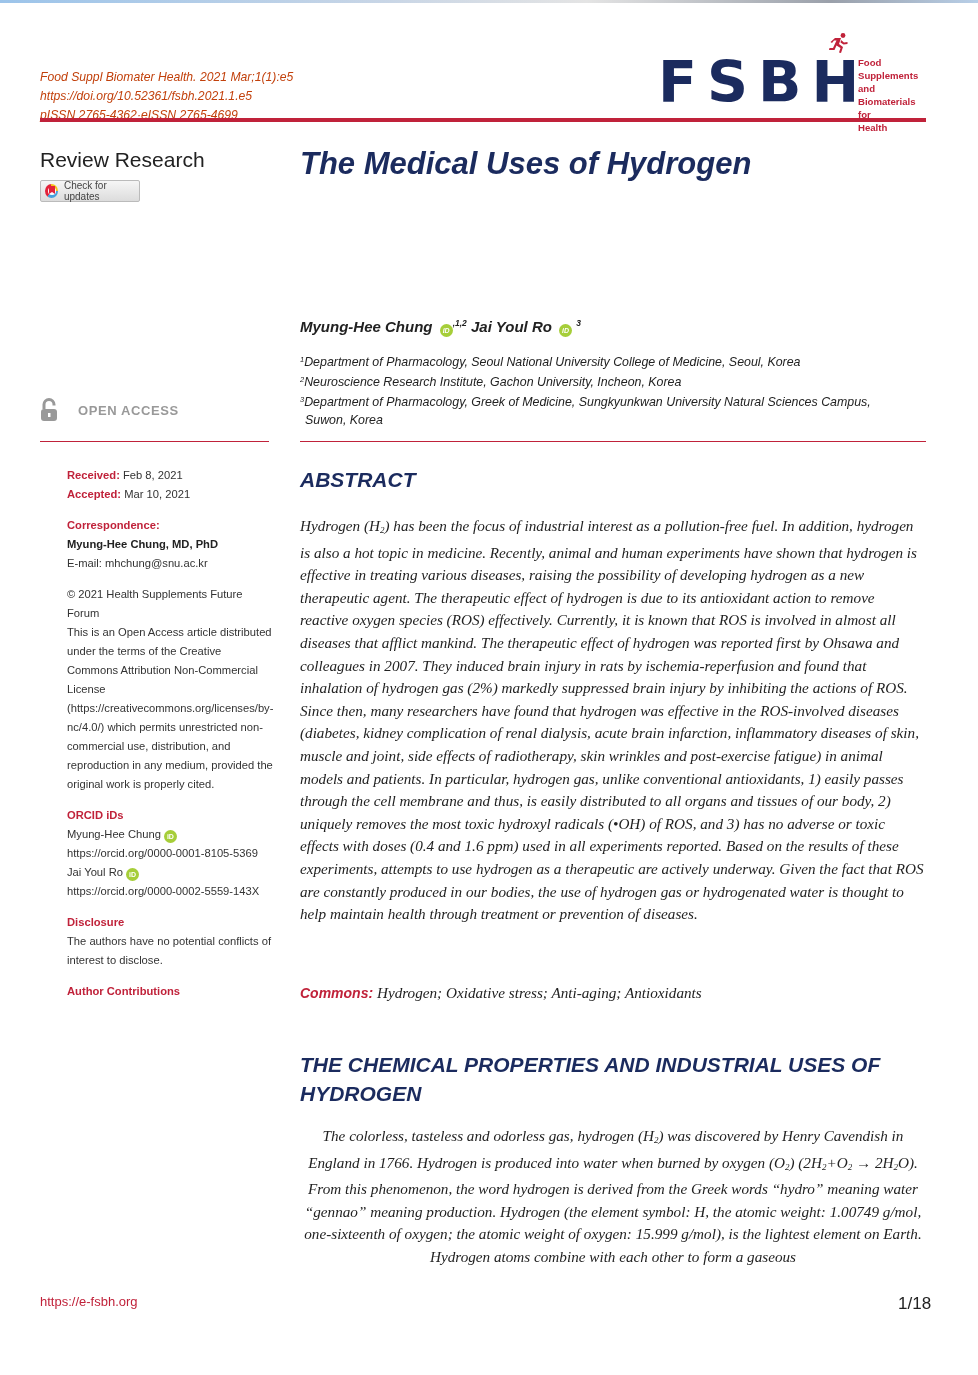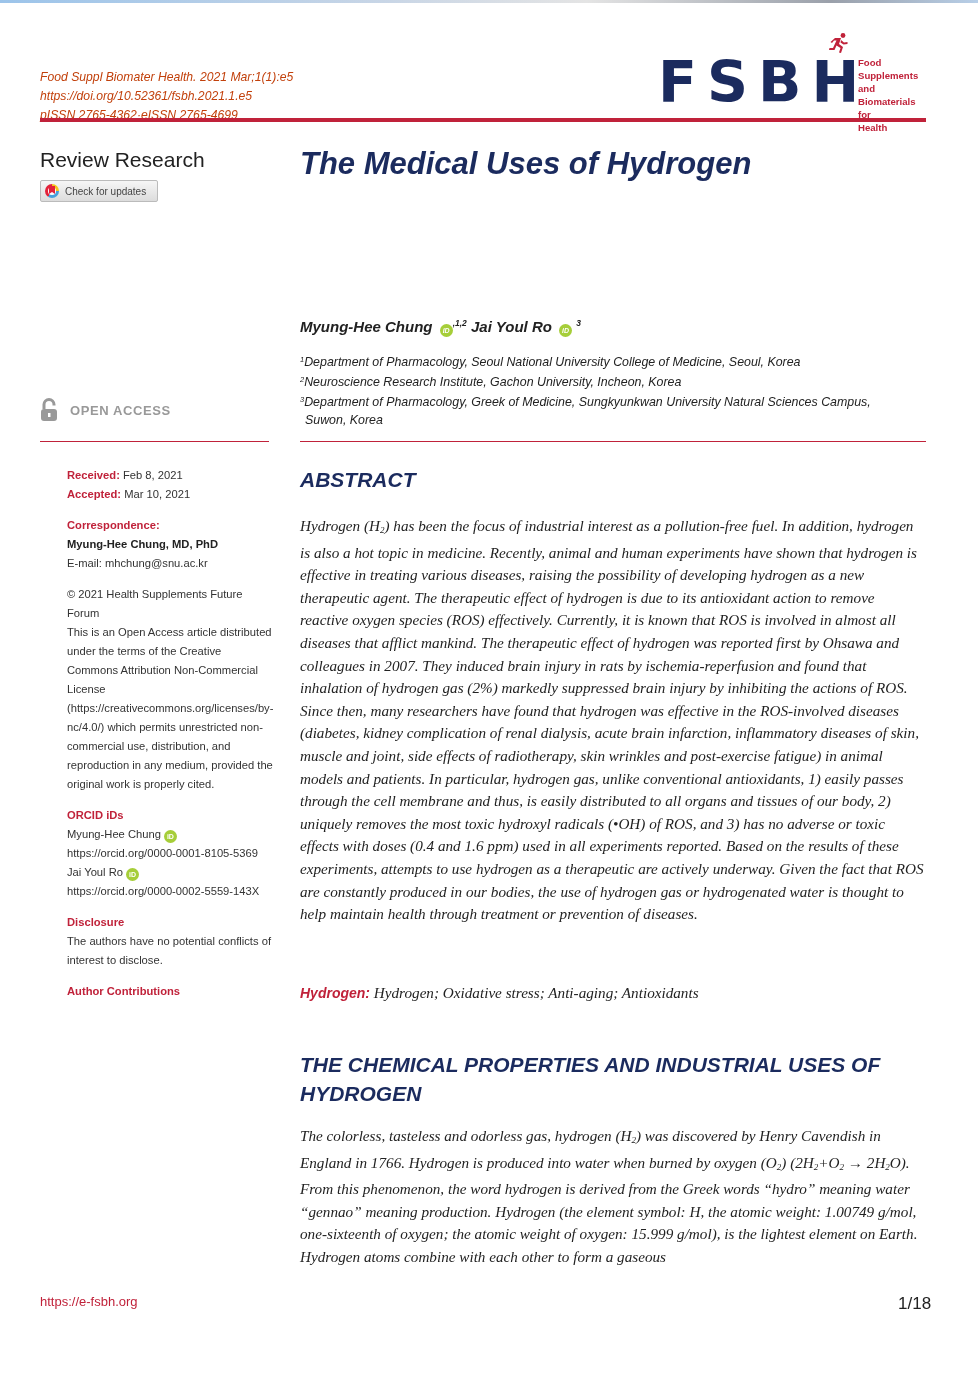--- a/index.html
+++ b/index.html
@@ -16,31 +16,31 @@
   .logo-letters { position: absolute; left: 0; top: 20px; font-family: "DejaVu Sans", sans-serif;
     font-weight: bold; font-size: 57px; letter-spacing: 10px; color: #1b2b5e; line-height: 60px; }
   .logo-runner { position: absolute; left: 168px; top: 0; width: 24px; height: 24px; color: #c0223a; }
   .logo-tag { position: absolute; left: 200px; top: 24px; font-size: 9.6px; font-weight: bold;
     color: #c0223a; line-height: 13px; }
 
   .header-rule { position: absolute; left: 40px; top: 118px; width: 886px; height: 4px; background: #c0223a; }
 
   .left-col { position: absolute; left: 40px; top: 146px; width: 232px; }
   .article-type { font-size: 21px; color: #222; line-height: 28px; }
-  .updates-btn { margin-top: 6px; display: inline-flex; align-items: center; height: 22px; width: 118px;
+  .updates-btn { margin-top: 6px; display: inline-flex; align-items: center; height: 22px; width: 100px;
     border: 1px solid #bbb; border-radius: 2px; background: linear-gradient(#f6f6f6, #dcdcdc);
     font-size: 10px; color: #444; padding-left: 4px; gap: 6px; }
   .updates-icon { width: 14px; height: 14px; border-radius: 50%; position: relative;
     background: conic-gradient(#f5c518 0 25%, #47a1dc 25% 60%, #e3223a 60% 100%); }
   .updates-icon::after { content: ""; position: absolute; left: 3px; top: 3px; width: 8px; height: 8px;
     border-radius: 50%; background: #fff; }
   .updates-icon::before { content: ""; position: absolute; left: 4px; top: 2px; width: 6px; height: 8px;
     background: #e3223a; z-index: 2; clip-path: polygon(0 0, 100% 0, 100% 100%, 50% 75%, 0 100%); }
 
-  .open-access { position: absolute; left: 40px; top: 398px; display: flex; align-items: center; gap: 12px; }
+  .open-access { position: absolute; left: 40px; top: 398px; display: flex; align-items: center; gap: 20px; }
   .oa-icon { width: 18px; height: 24px; }
   .oa-text { font-size: 13px; font-weight: bold; color: #999; letter-spacing: 0.6px; }
 
   .left-rule { position: absolute; left: 40px; top: 441px; width: 229px; height: 1px; background: #c0223a; }
 
   .side { position: absolute; left: 40px; top: 466px; width: 235px; font-size: 11.2px; line-height: 19px; color: #333; }
   .side .red { color: #c0223a; font-weight: bold; }
   .side .sec { margin-bottom: 12px; margin-left: 27px; }
   .side .bold { font-weight: bold; color: #222; }
   .orcid { display: inline-block; width: 13px; height: 13px; border-radius: 50%; background: #a6ce39;
@@ -55,21 +55,21 @@
   .affils .indent { padding-left: 5px; }
   .main-rule { position: absolute; left: 300px; top: 441px; width: 626px; height: 1px; background: #c0223a; }
 
   .h-abstract { top: 466px; font-size: 21px; font-weight: bold; color: #1b2b5e; line-height: 28px; }
   .body-text { font-family: "Liberation Serif", serif; font-size: 15.2px; line-height: 22.6px; color: #222; }
   .abstract { top: 515px; }
   .abstract sub, .sec-text sub { font-size: 9px; vertical-align: -2px; }
   .keywords { top: 982px; }
   .keywords .kl { font-family: "Liberation Sans", sans-serif; font-weight: bold; color: #c0223a; font-size: 14px; }
   .h-section { top: 1050px; font-size: 21px; font-weight: bold; color: #1b2b5e; line-height: 29px; }
-  .sec-text { top: 1125px; }
+  .sec-text { top: 1125px; text-align: center; }
 
   .footer-url { position: absolute; left: 40px; top: 1294px; font-size: 13px; color: #c0223a; }
   .footer-page { position: absolute; left: 898px; top: 1294px; font-size: 17px; color: #222; }
 </style>
 </head>
 <body>
 
 <div class="topbar"></div>
 
 <div class="citation">
@@ -159,20 +159,20 @@
   <div><sup>3</sup><span>Department of Pharmacology, Greek of Medicine, Sungkyunkwan University Natural Sciences Campus,</span></div>
   <div class="indent">Suwon, Korea</div>
 </div>
 
 <div class="main-rule"></div>
 
 <h2 class="main h-abstract">ABSTRACT</h2>
 
 <p class="main body-text abstract"><span>Hydrogen (H</span><sub>2</sub><span>) has been the focus of industrial interest as a pollution-free fuel. In addition, hydrogen is also a hot topic in medicine. Recently, animal and human experiments have shown that hydrogen is effective in treating various diseases, raising the possibility of developing hydrogen as a new therapeutic agent. The therapeutic effect of hydrogen is due to its antioxidant action to remove reactive oxygen species (ROS) effectively. Currently, it is known that ROS is involved in almost all diseases that afflict mankind. The therapeutic effect of hydrogen was reported first by Ohsawa and colleagues in 2007. They induced brain injury in rats by ischemia-reperfusion and found that inhalation of hydrogen gas (2%) markedly suppressed brain injury by inhibiting the actions of ROS. Since then, many researchers have found that hydrogen was effective in the ROS-involved diseases (diabetes, kidney complication of renal dialysis, acute brain infarction, inflammatory diseases of skin, muscle and joint, side effects of radiotherapy, skin wrinkles and post-exercise fatigue) in animal models and patients. In particular, hydrogen gas, unlike conventional antioxidants, 1) easily passes through the cell membrane and thus, is easily distributed to all organs and tissues of our body, 2) uniquely removes the most toxic hydroxyl radicals (•OH) of ROS, and 3) has no adverse or toxic effects with doses (0.4 and 1.6 ppm) used in all experiments reported. Based on the results of these experiments, attempts to use hydrogen as a therapeutic are actively underway. Given the fact that ROS are constantly produced in our bodies, the use of hydrogen gas or hydrogenated water is thought to help maintain health through treatment or prevention of diseases.</span></p>
 
-<p class="main body-text keywords"><span class="kl">Hydrogen:</span> <span>Hydrogen; Oxidative stress; Anti-aging; Antioxidants</span></p>
+<p class="main body-text keywords"><span class="kl">Commons:</span> <span>Hydrogen; Oxidative stress; Anti-aging; Antioxidants</span></p>
 
 <h2 class="main h-section">THE CHEMICAL PROPERTIES AND INDUSTRIAL USES OF HYDROGEN</h2>
 
 <p class="main body-text sec-text"><span>The colorless, tasteless and odorless gas, hydrogen (H</span><sub>2</sub><span>) was discovered by Henry Cavendish in England in 1766. Hydrogen is produced into water when burned by oxygen (O</span><sub>2</sub><span>) (2H</span><sub>2</sub><span>+O</span><sub>2</sub><span> → 2H</span><sub>2</sub><span>O). From this phenomenon, the word hydrogen is derived from the Greek words “hydro” meaning water “gennao” meaning production. Hydrogen (the element symbol: H, the atomic weight: 1.00749 g/mol, one-sixteenth of oxygen; the atomic weight of oxygen: 15.999 g/mol), is the lightest element on Earth. Hydrogen atoms combine with each other to form a gaseous</span></p>
 
 <div class="footer-url">https://e-fsbh.org</div>
 <div class="footer-page">1/18</div>
 
 </body></html>

